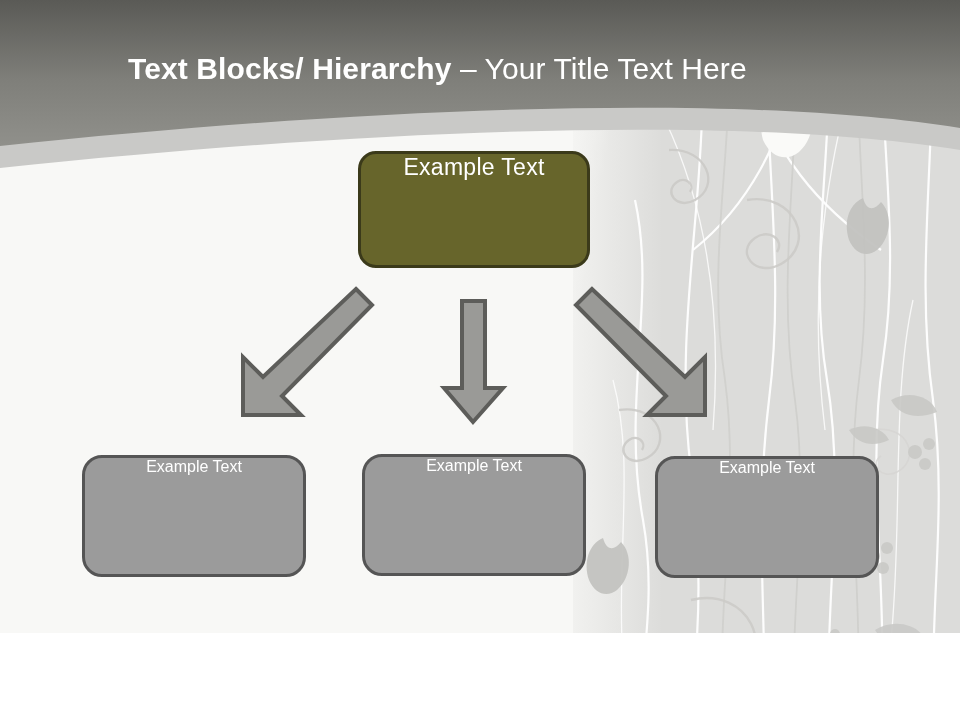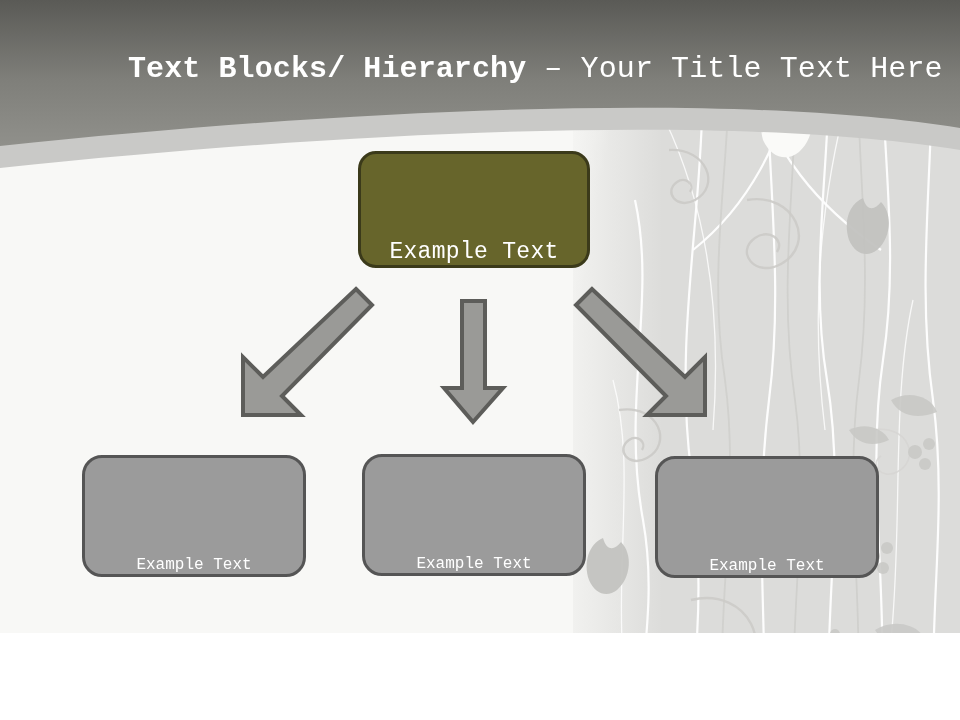--- a/index.html
+++ b/index.html
@@ -5,21 +5,21 @@
   html, body {
     margin: 0;
     padding: 0;
     background: #ffffff;
   }
   #slide {
     position: relative;
     width: 960px;
     height: 633px;
     overflow: hidden;
-    font-family: Liberation Mono, monospace;
+    font-family: Liberation Sans, sans-serif;
     background: #f7f7f5;
     user-select: none;
   }
 
   
   .bg-base {
     position: absolute;
     inset: 0;
     background: #f8f8f6;
   }
@@ -69,21 +69,21 @@
     z-index: 5;
   }
   .title .t-bold { font-weight: bold; }
   .title .t-light { font-weight: normal; }
 
   
   .node {
     position: absolute;
     box-sizing: border-box;
     display: flex;
-    align-items: flex-end;
+    align-items: flex-start;
     justify-content: center;
     color: #ffffff;
     text-align: center;
   }
   .node-top {
     left: 358px;
     top: 151px;
     width: 232px;
     height: 117px;
     background: #67652b;

